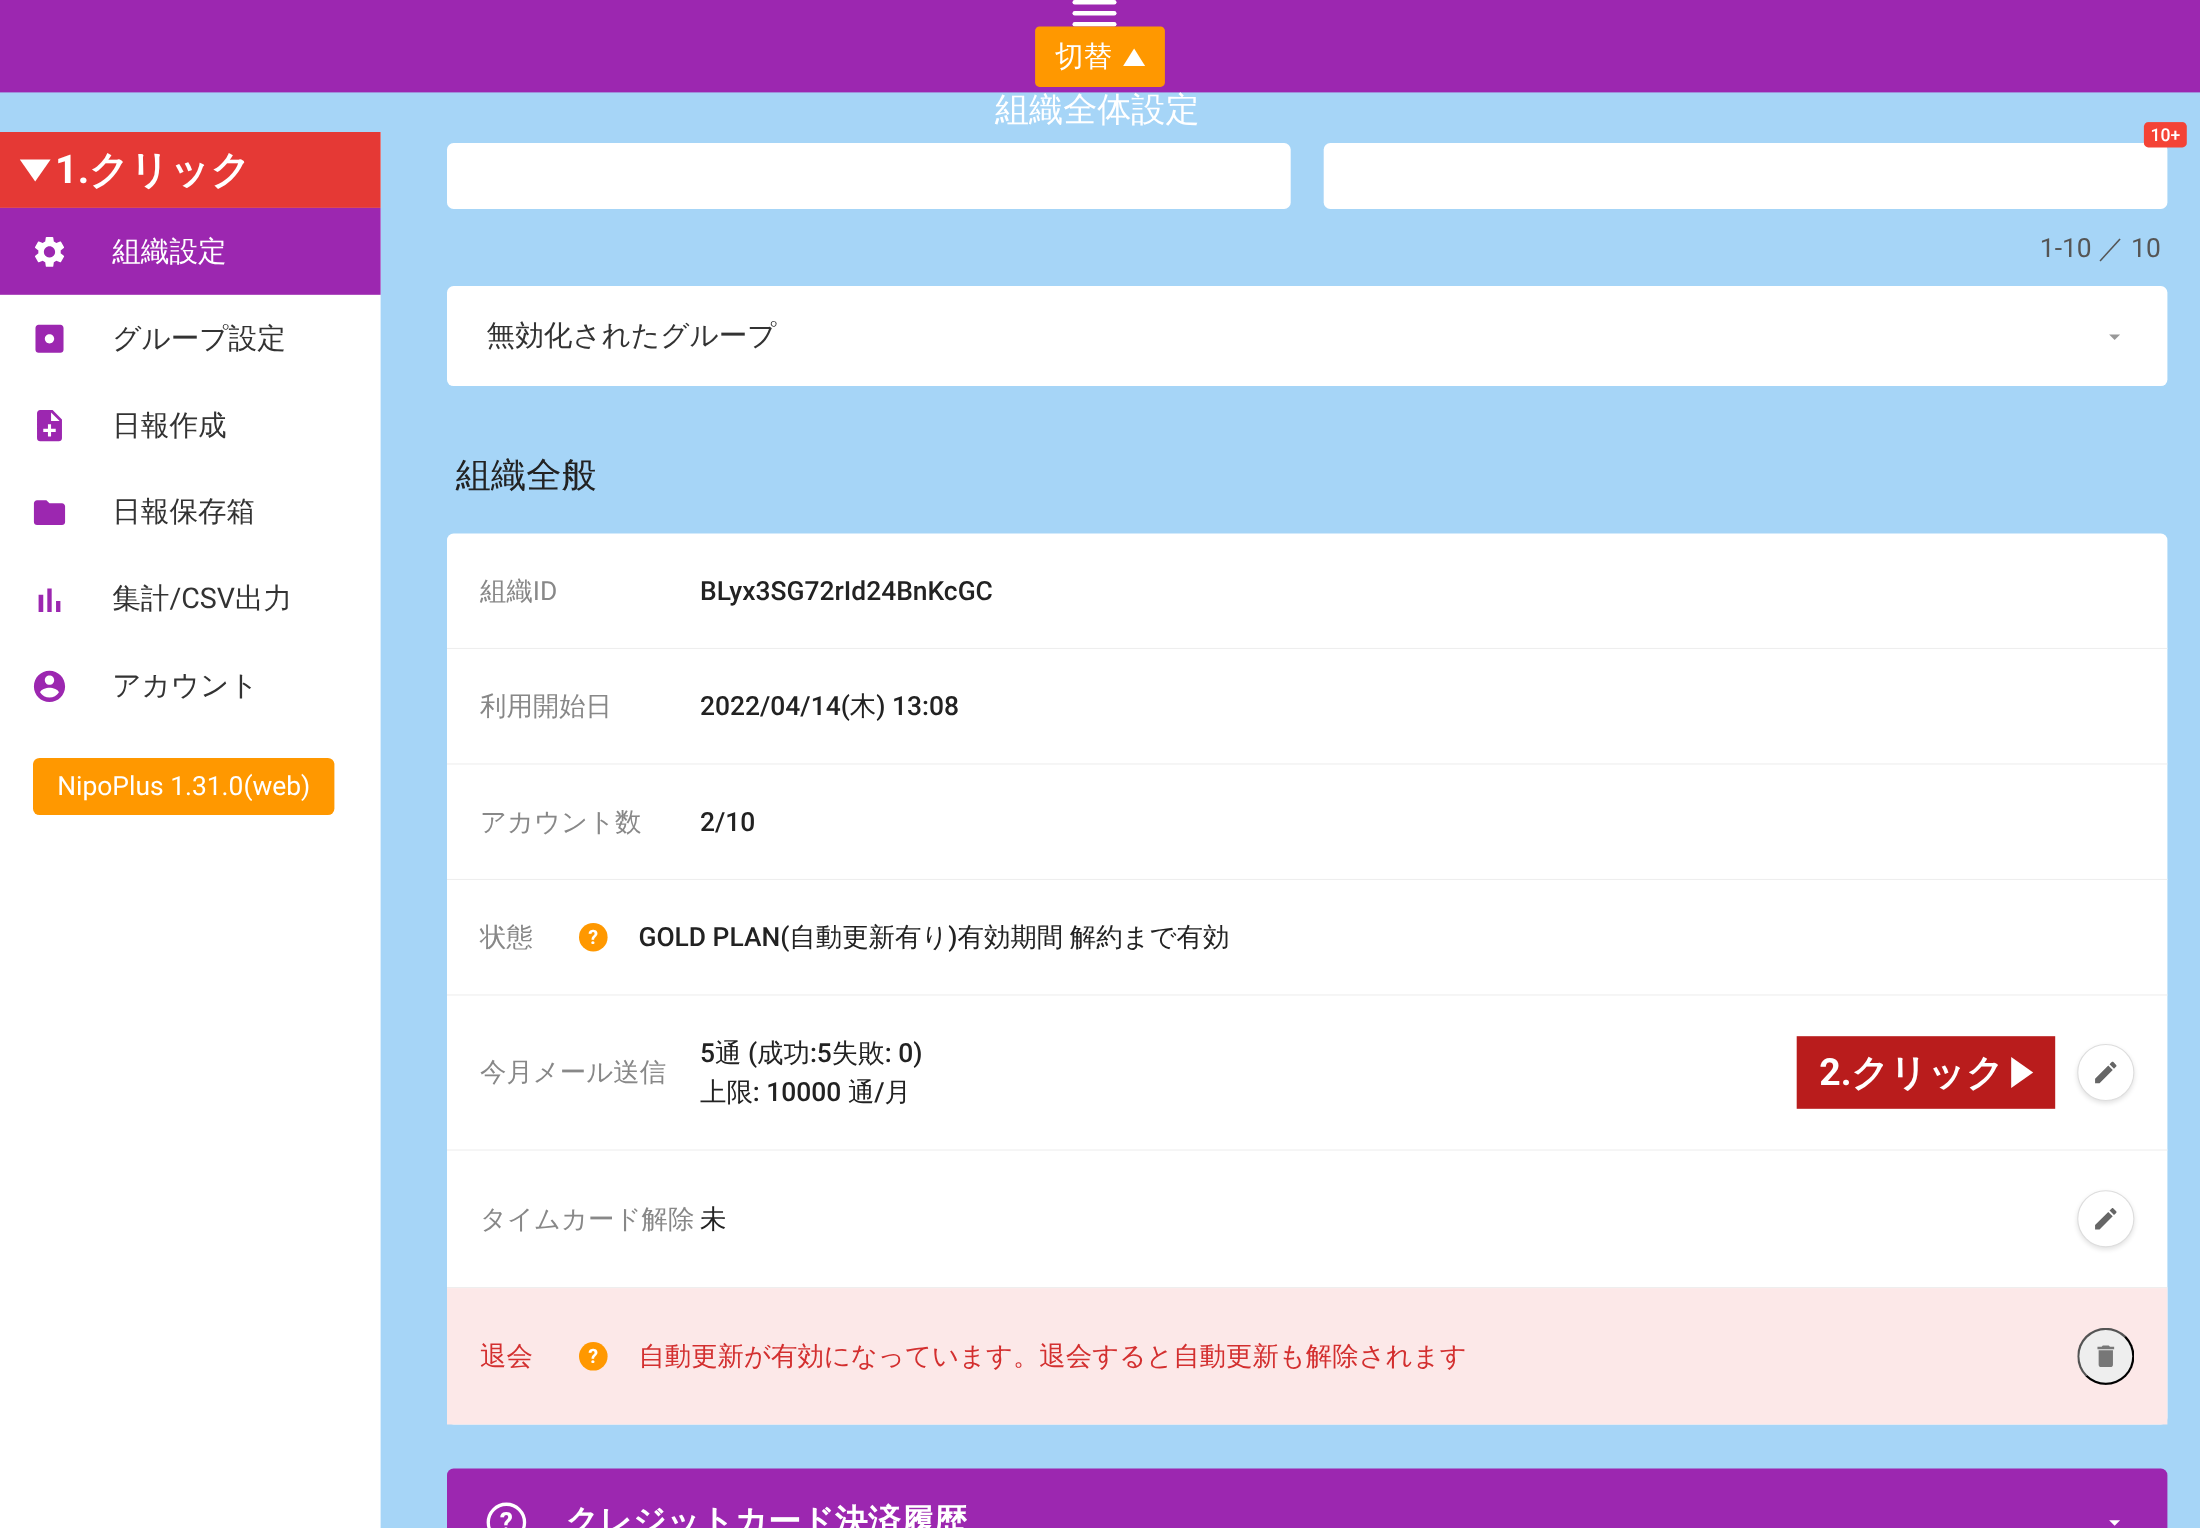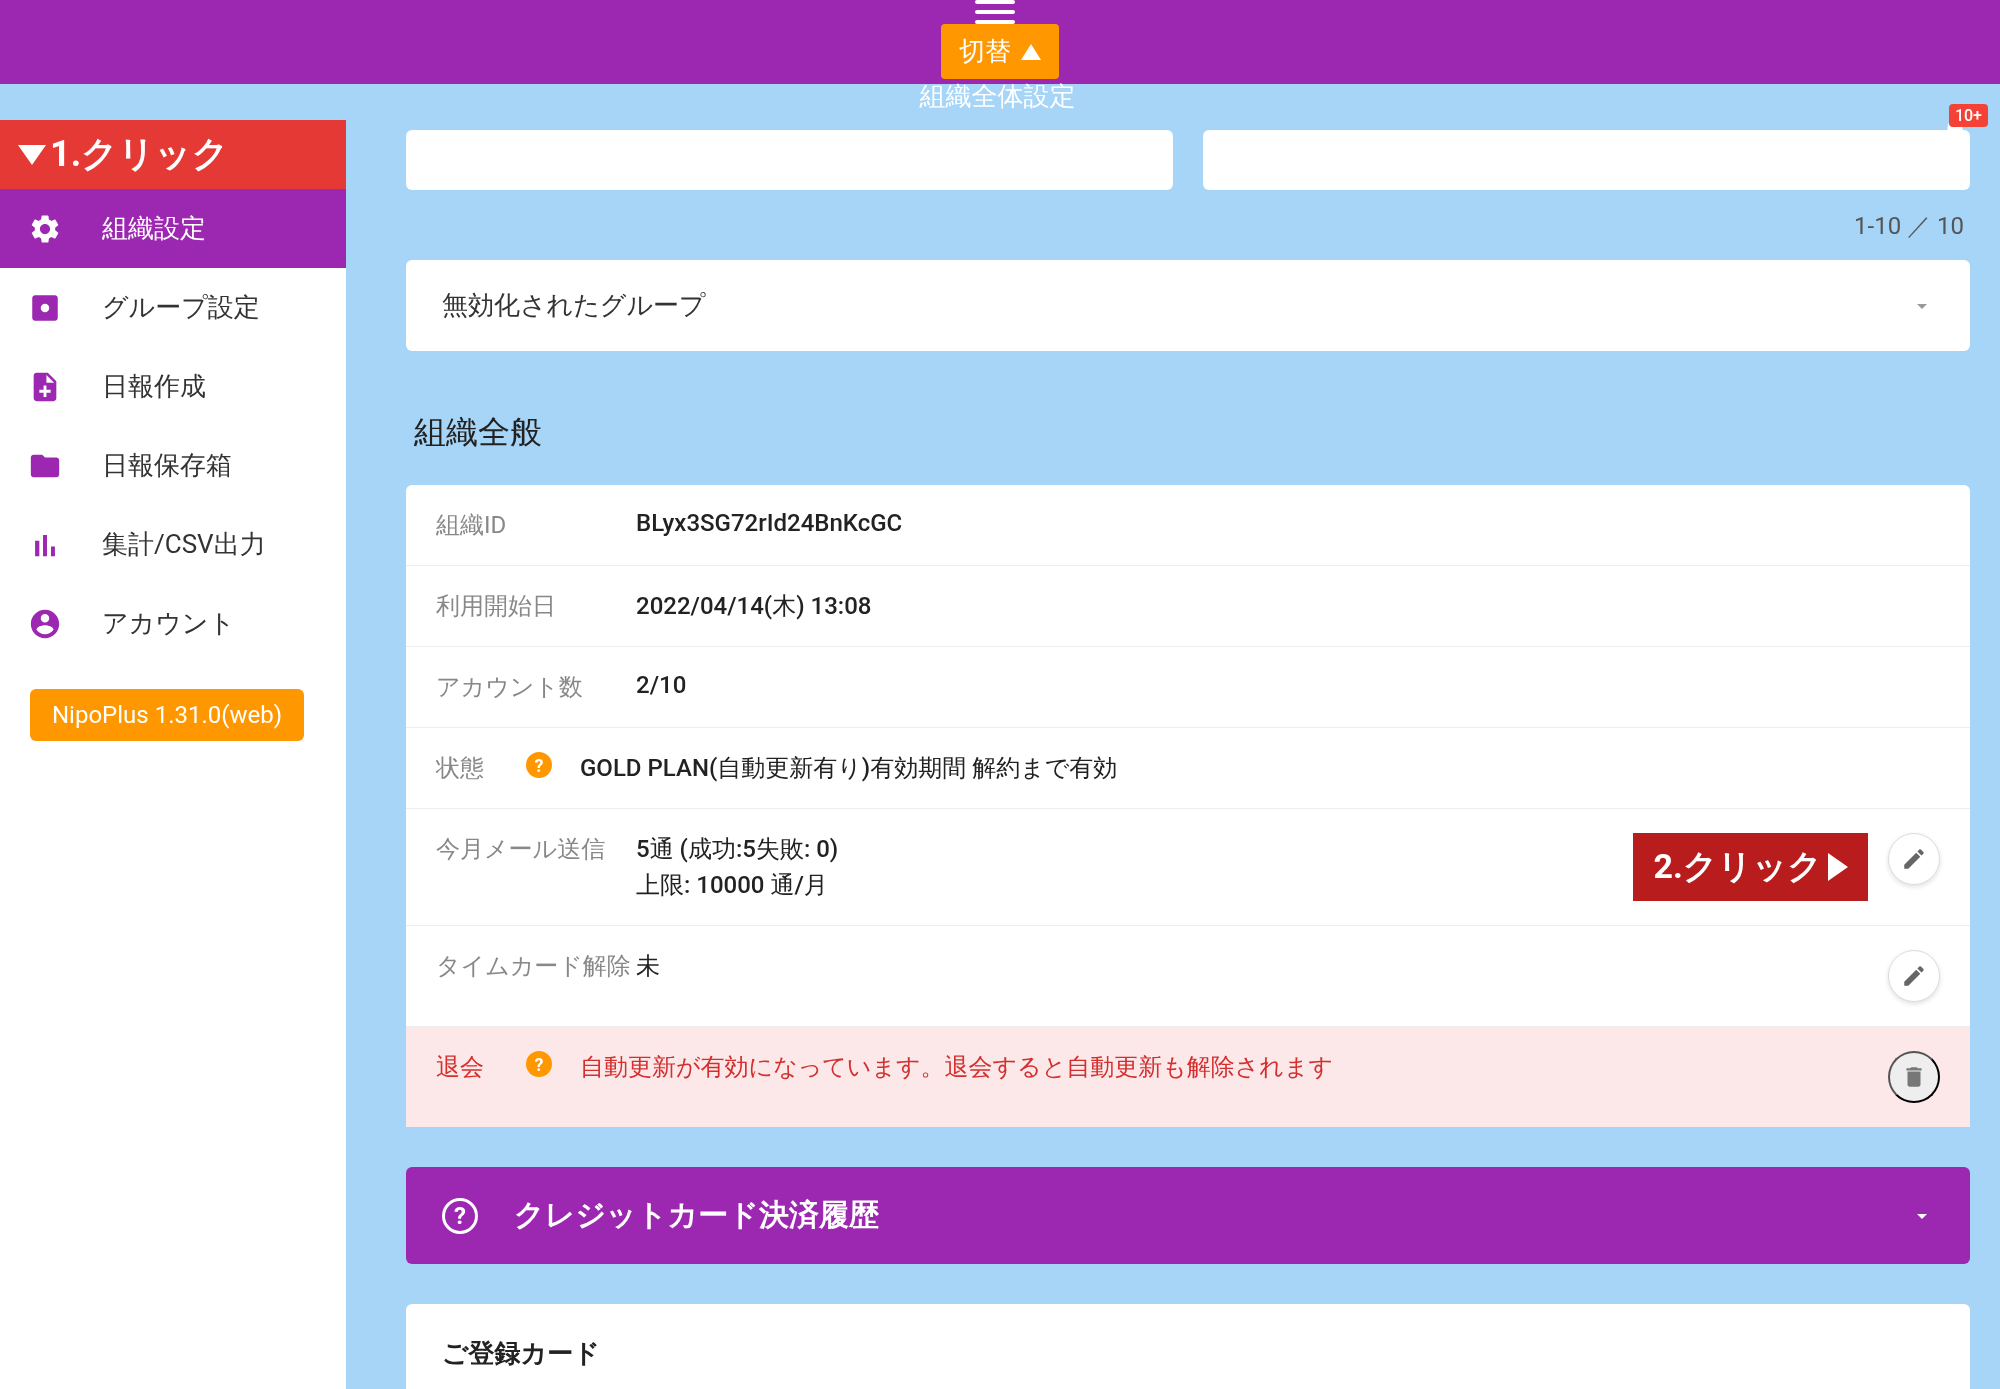--- a/index.html
+++ b/index.html
@@ -2,21 +2,21 @@
 <html><head>
 <meta charset="utf-8">
 <style>
 * { margin:0; padding:0; box-sizing:border-box; font-family:-apple-system,BlinkMacSystemFont,"Segoe UI",Roboto,"Helvetica Neue",Arial,sans-serif; }
 body { background:#a6d5f7; width:2000px; height:1389px; overflow:hidden; }
 .header { height:84px; background:#9c27b0; display:flex; align-items:center; padding:0 30px 0 0; position:relative; z-index:10;flex-direction:column; }
 .hamburger { width:40px; height:40px; margin-left:20px; display:flex; flex-direction:column; justify-content:center; gap:6px; cursor:pointer; }
 .hamburger span { height:4px; background:#fff; border-radius:2px; }
 .switch-btn { background:#ff9800; color:#fff; padding:10px 18px; font-size:26px; border:none; border-radius:4px; margin-left:30px; display:flex; align-items:center; gap:10px; cursor:pointer; }
 .switch-btn .tri { width:0; height:0; border-left:10px solid transparent; border-right:10px solid transparent; border-bottom:16px solid #fff; }
-.header-title { color:#fff; font-size:26px; margin-left:25px; font-weight:400; }
+.header-title { color:#fff; font-size:31px; margin-left:25px; font-weight:400; }
 .header-right { margin-left:auto; position:relative; }
 .bell { width:30px; height:30px; fill:#fff; }
 .badge { position:absolute; top:-10px; right:-18px; background:#f44336; color:#fff; font-size:16px; padding:2px 6px; border-radius:4px; font-weight:500; }
 .layout { display:flex; height:calc(100% - 84px);margin-top:36px; }
 .sidebar { width:346px; background:#fff; display:flex; flex-direction:column; }
 .annot1 { background:#e53935; color:#fff; font-size:36px; font-weight:700; padding:10px 18px; display:flex; align-items:center; gap:4px; }
 .annot1 .dn { width:0; height:0; border-left:14px solid transparent; border-right:14px solid transparent; border-top:20px solid #fff; }
 .nav-item { display:flex; align-items:center; padding:22px 28px; gap:40px; cursor:pointer; font-size:26px; color:#333; }
 .nav-item.active { background:#9c27b0; color:#fff; }
 .nav-item .ic { width:34px; height:34px; display:flex; align-items:center; justify-content:center; }
@@ -25,21 +25,21 @@
 .version-chip { background:#ff9800; color:#fff; font-size:24px; padding:12px 22px; border-radius:6px; margin:26px 30px; display:inline-block; }
 .main { flex:1; padding:10px 30px 30px 60px; overflow-y:auto; }
 .white-row { display:flex; gap:30px; margin-bottom:8px; }
 .white-box { flex:1; background:#fff; height:60px; border-radius:6px; }
 .pager { text-align:right; font-size:24px; color:#555; padding:12px 6px 18px; }
 .collapse-row { background:#fff; border-radius:6px; padding:28px 36px; display:flex; align-items:center; justify-content:space-between; margin-bottom:40px; cursor:pointer; }
 .collapse-row .lbl { font-size:26px; color:#333; }
 .chev { width:24px; height:24px; fill:#999; }
 .section-title { font-size:32px; font-weight:400; color:#222; margin:60px 0 30px 8px; }
 .panel { background:#fff; border-radius:6px; margin-bottom:40px; }
-.row { display:flex; padding:24px 30px; border-bottom:1px solid #eee; font-size:24px; }
+.row { display:flex; align-items:center; padding:36px 30px; border-bottom:1px solid #eee; font-size:24px; }
 .row:last-child { border-bottom:none; }
 .row .key { color:#888; width:200px; flex-shrink:0; }
 .row .val { color:#222; font-weight:500; }
 .row .q { width:26px; height:26px; background:#ff9800; color:#fff; border-radius:50%; display:inline-flex; align-items:center; justify-content:center; font-size:18px; font-weight:700; margin-right:28px; }
 .row .spacer { flex:1; }
 .edit-btn { width:52px; height:52px; border-radius:50%; background:#fff; border:1px solid #ddd; box-shadow:0 2px 5px rgba(0,0,0,.12); display:flex; align-items:center; justify-content:center; cursor:pointer; }
 .edit-btn svg { width:26px; height:26px; fill:#666; }
 .annot2 { background:#b91c1c; color:#fff; font-size:34px; font-weight:700; padding:10px 20px; display:flex; align-items:center; gap:6px; margin-right:20px; }
 .annot2 .rt { width:0; height:0; border-top:14px solid transparent; border-bottom:14px solid transparent; border-left:20px solid #fff; }
 .row.danger { background:#fce8e8; }

